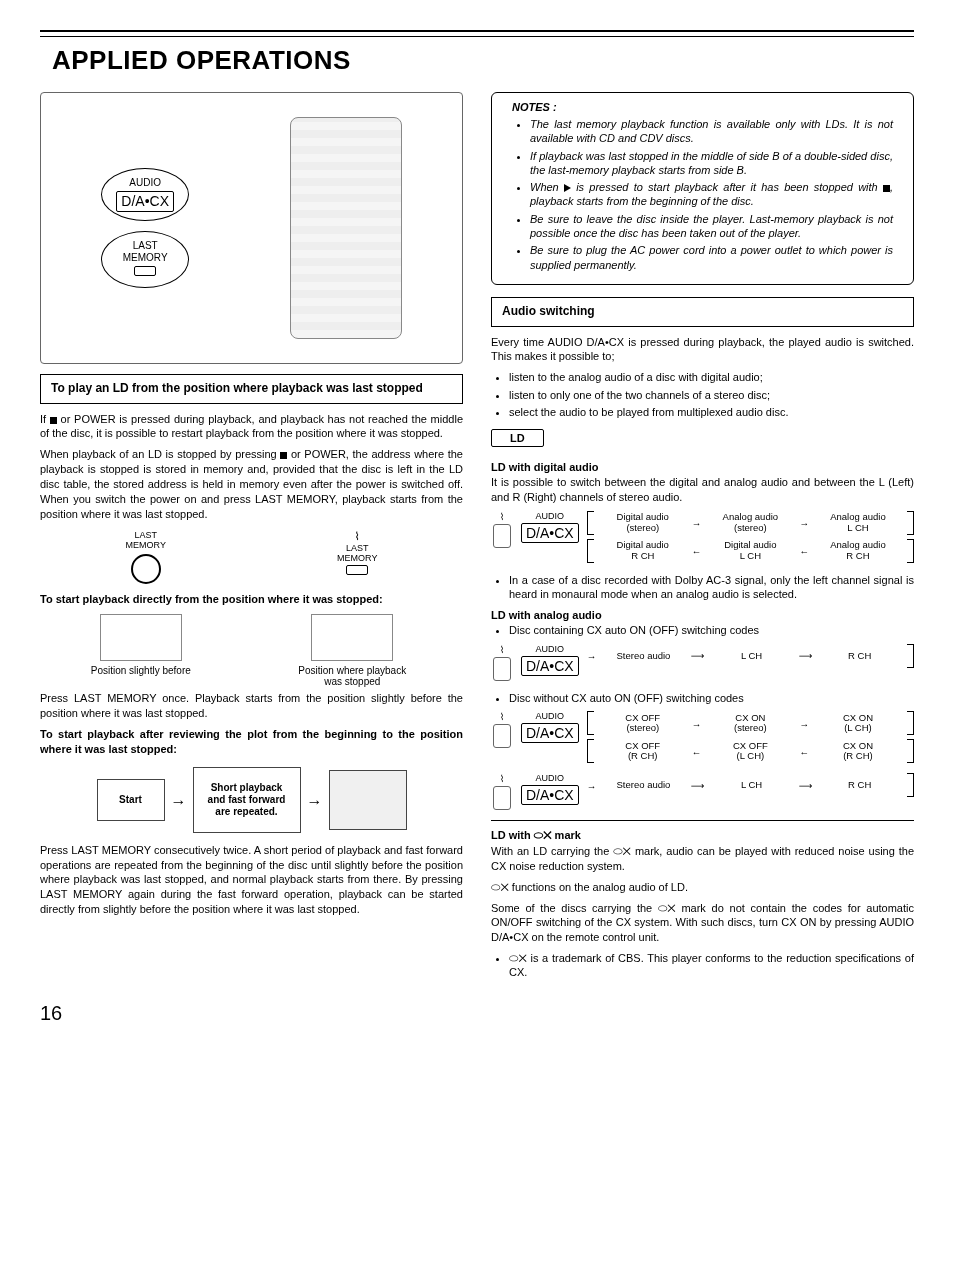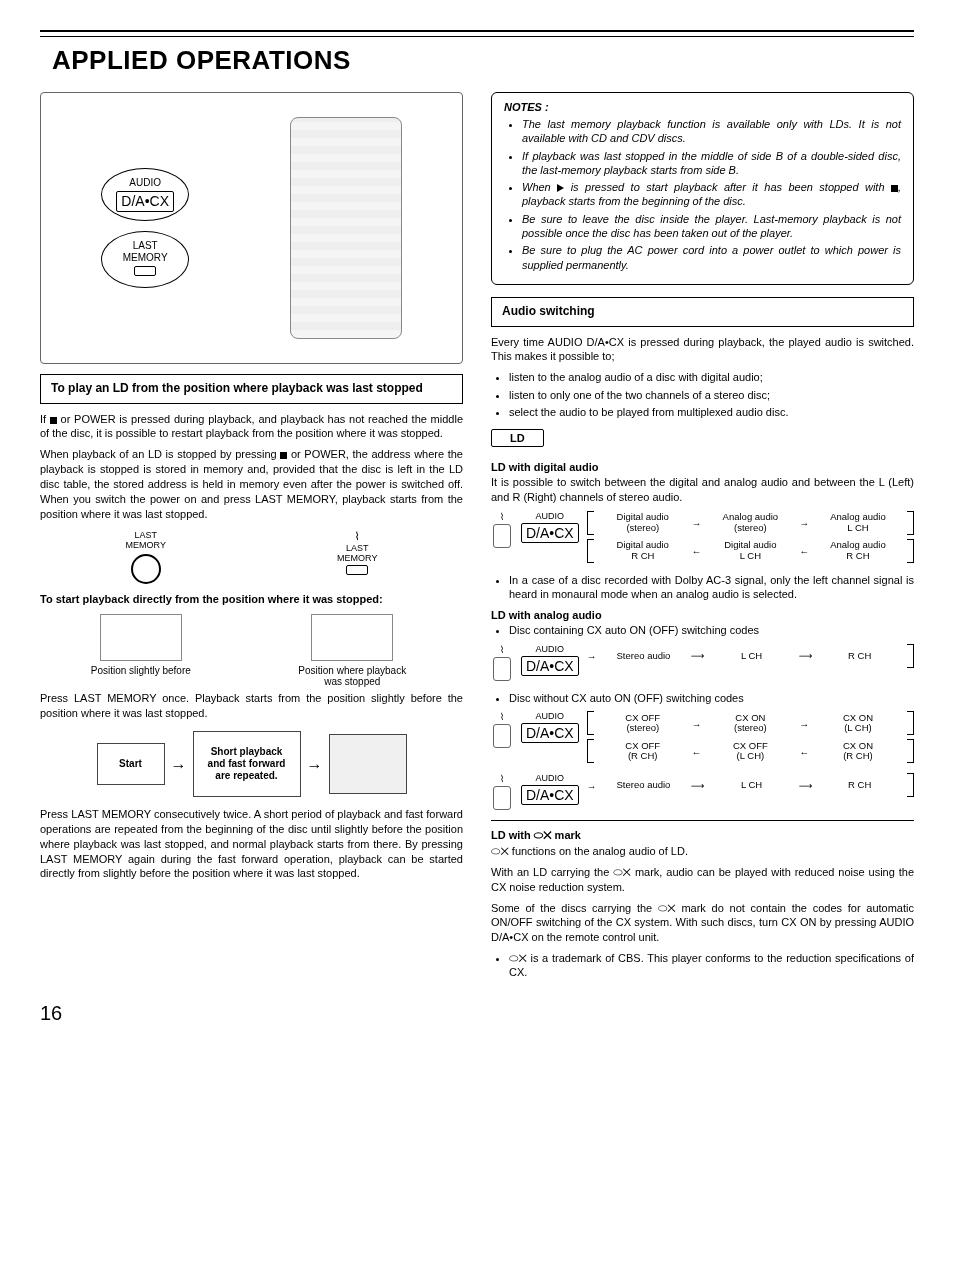--- a/index.html
+++ b/index.html
@@ -123,21 +123,21 @@
     line-height: 1.2;
     min-width: 50px;
     font-weight: bold;
   }
   .arrow {
     font-size: 16px;
   }
   .notes-box {
     border: 1px solid #000;
     border-radius: 6px;
-    padding: 8px 12px;
+    padding: 8px 20px;
     margin-bottom: 12px;
   }
   .notes-box .nb-title {
     font-style: italic;
     font-weight: bold;
     margin-bottom: 4px;
   }
   ul {
     margin: 2px 0 4px;
     padding-left: 18px;
@@ -302,20 +302,21 @@
           <div class="sf-label">Position slightly before</div>
         </div>
         <div class="small-fig-item">
           <div class="sf-img"></div>
           <div class="sf-label">Position where playback was stopped</div>
         </div>
       </div>
 
       <p>Press LAST MEMORY once. Playback starts from the position slightly before the position where it was last stopped.</p>
 
+      <p class="bold" style="text-align:justify;">To start playback after reviewing the plot from the beginning to the position where it was last stopped:</p>
 
       <div class="flow-row">
         <div class="flow-box">Start</div>
         <span class="arrow">→</span>
         <div class="flow-box" style="max-width:90px;">Short playback and fast forward are repeated.</div>
         <span class="arrow">→</span>
         <div class="flow-box" style="width:60px;height:30px;background:#f0f0f0;"></div>
       </div>
 
       <p>Press LAST MEMORY consecutively twice. A short period of playback and fast forward operations are repeated from the beginning of the disc until slightly before the position where playback was last stopped, and normal playback starts from there. By pressing LAST MEMORY again during the fast forward operation, playback can be started directly from slightly before the position where it was last stopped.</p>
@@ -464,22 +465,22 @@
             <span class="sf-arr">⟶</span>
             <div class="sf-cell">R CH</div>
             <div class="sf-line"></div>
           </div>
         </div>
       </div>
 
       <hr style="border:none;border-top:1px solid #000;margin:10px 0 6px;">
 
       <div class="sub-bold">LD with ⬭✕ mark</div>
+      <p>With an LD carrying the ⬭✕ mark, audio can be played with reduced noise using the CX noise reduction system.</p>
       <p>⬭✕ functions on the analog audio of LD.</p>
-      <p>With an LD carrying the ⬭✕ mark, audio can be played with reduced noise using the CX noise reduction system.</p>
       <p>Some of the discs carrying the ⬭✕ mark do not contain the codes for automatic ON/OFF switching of the CX system. With such discs, turn CX ON by pressing AUDIO D/A•CX on the remote control unit.</p>
       <ul>
           <li>⬭✕ is a trademark of CBS. This player conforms to the reduction specifications of CX.</li>
         </ul>
     </div>
   </div>
 
   <div class="pagenum">16</div>
 </div>
 

